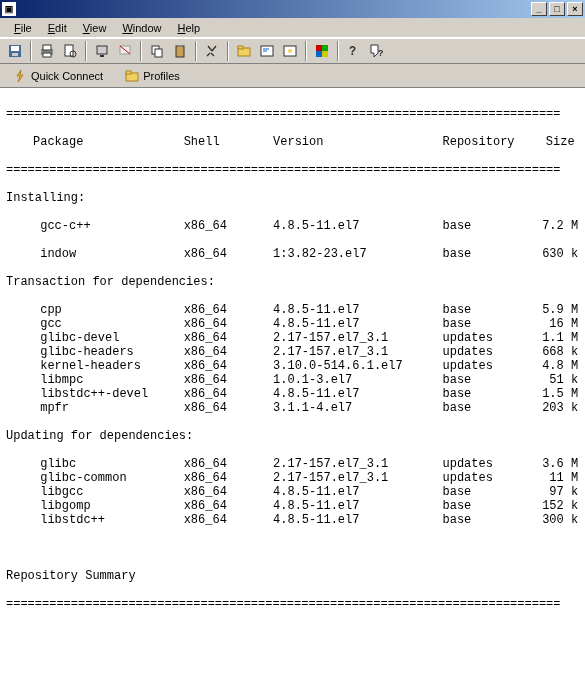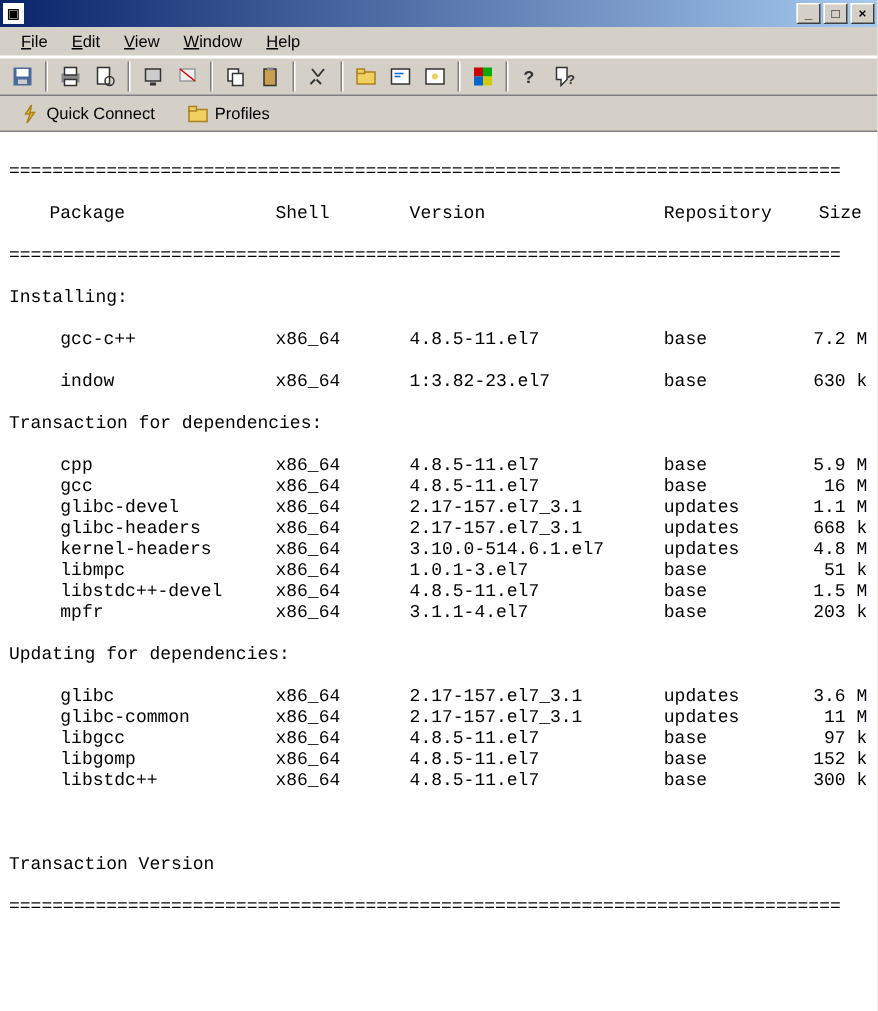--- a/index.html
+++ b/index.html
@@ -256,21 +256,21 @@
 <div class="hdr-row"><span class="c-pkg">Package</span><span class="c-arch">Shell</span><span class="c-ver">Version</span><span class="c-repo">Repository</span><span class="c-size">Size</span></div>
 <div>=============================================================================</div>
 <div>Installing:</div>
 <div id="sec-install"><div class="pkg-row"><span class="c-pkg"> gcc-c++</span><span class="c-arch">x86_64</span><span class="c-ver">4.8.5-11.el7</span><span class="c-repo">base</span><span class="c-size">7.2 M</span></div></div>
 <div id="sec-update"><div class="pkg-row"><span class="c-pkg"> indow</span><span class="c-arch">x86_64</span><span class="c-ver">1:3.82-23.el7</span><span class="c-repo">base</span><span class="c-size">630 k</span></div></div>
 <div>Transaction for dependencies:</div>
 <div id="sec-install-deps"><div class="pkg-row"><span class="c-pkg"> cpp</span><span class="c-arch">x86_64</span><span class="c-ver">4.8.5-11.el7</span><span class="c-repo">base</span><span class="c-size">5.9 M</span></div><div class="pkg-row"><span class="c-pkg"> gcc</span><span class="c-arch">x86_64</span><span class="c-ver">4.8.5-11.el7</span><span class="c-repo">base</span><span class="c-size"> 16 M</span></div><div class="pkg-row"><span class="c-pkg"> glibc-devel</span><span class="c-arch">x86_64</span><span class="c-ver">2.17-157.el7_3.1</span><span class="c-repo">updates</span><span class="c-size">1.1 M</span></div><div class="pkg-row"><span class="c-pkg"> glibc-headers</span><span class="c-arch">x86_64</span><span class="c-ver">2.17-157.el7_3.1</span><span class="c-repo">updates</span><span class="c-size">668 k</span></div><div class="pkg-row"><span class="c-pkg"> kernel-headers</span><span class="c-arch">x86_64</span><span class="c-ver">3.10.0-514.6.1.el7</span><span class="c-repo">updates</span><span class="c-size">4.8 M</span></div><div class="pkg-row"><span class="c-pkg"> libmpc</span><span class="c-arch">x86_64</span><span class="c-ver">1.0.1-3.el7</span><span class="c-repo">base</span><span class="c-size"> 51 k</span></div><div class="pkg-row"><span class="c-pkg"> libstdc++-devel</span><span class="c-arch">x86_64</span><span class="c-ver">4.8.5-11.el7</span><span class="c-repo">base</span><span class="c-size">1.5 M</span></div><div class="pkg-row"><span class="c-pkg"> mpfr</span><span class="c-arch">x86_64</span><span class="c-ver">3.1.1-4.el7</span><span class="c-repo">base</span><span class="c-size">203 k</span></div></div>
 <div>Updating for dependencies:</div>
 <div id="sec-update-deps"><div class="pkg-row"><span class="c-pkg"> glibc</span><span class="c-arch">x86_64</span><span class="c-ver">2.17-157.el7_3.1</span><span class="c-repo">updates</span><span class="c-size">3.6 M</span></div><div class="pkg-row"><span class="c-pkg"> glibc-common</span><span class="c-arch">x86_64</span><span class="c-ver">2.17-157.el7_3.1</span><span class="c-repo">updates</span><span class="c-size"> 11 M</span></div><div class="pkg-row"><span class="c-pkg"> libgcc</span><span class="c-arch">x86_64</span><span class="c-ver">4.8.5-11.el7</span><span class="c-repo">base</span><span class="c-size"> 97 k</span></div><div class="pkg-row"><span class="c-pkg"> libgomp</span><span class="c-arch">x86_64</span><span class="c-ver">4.8.5-11.el7</span><span class="c-repo">base</span><span class="c-size">152 k</span></div><div class="pkg-row"><span class="c-pkg"> libstdc++</span><span class="c-arch">x86_64</span><span class="c-ver">4.8.5-11.el7</span><span class="c-repo">base</span><span class="c-size">300 k</span></div></div>
 <div>&nbsp;</div>
-<div>Transaction Version</div>
+<div>Repository Summary</div>
 <div>=============================================================================</div>
 <div>&nbsp;</div>
 
 
 
 
 
 
 
 

